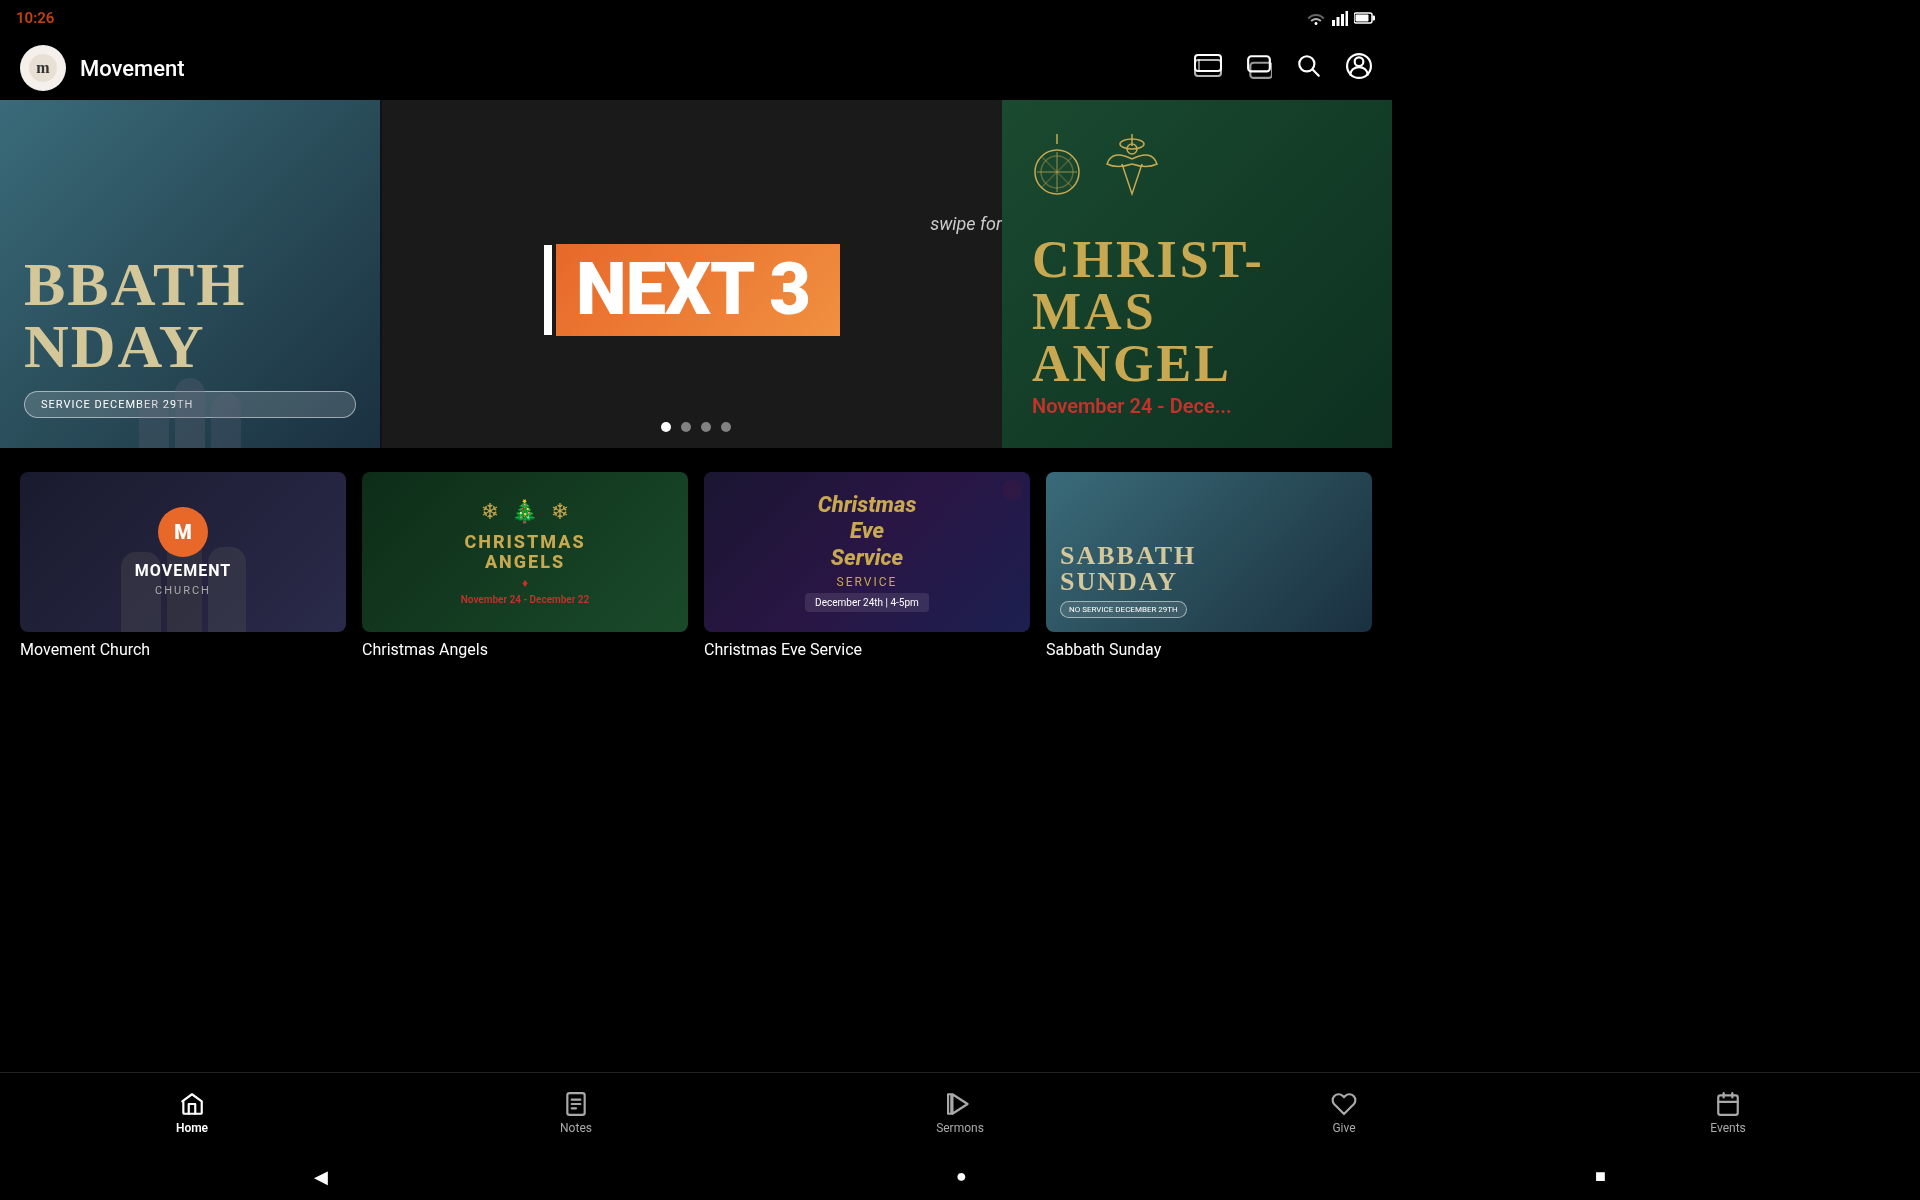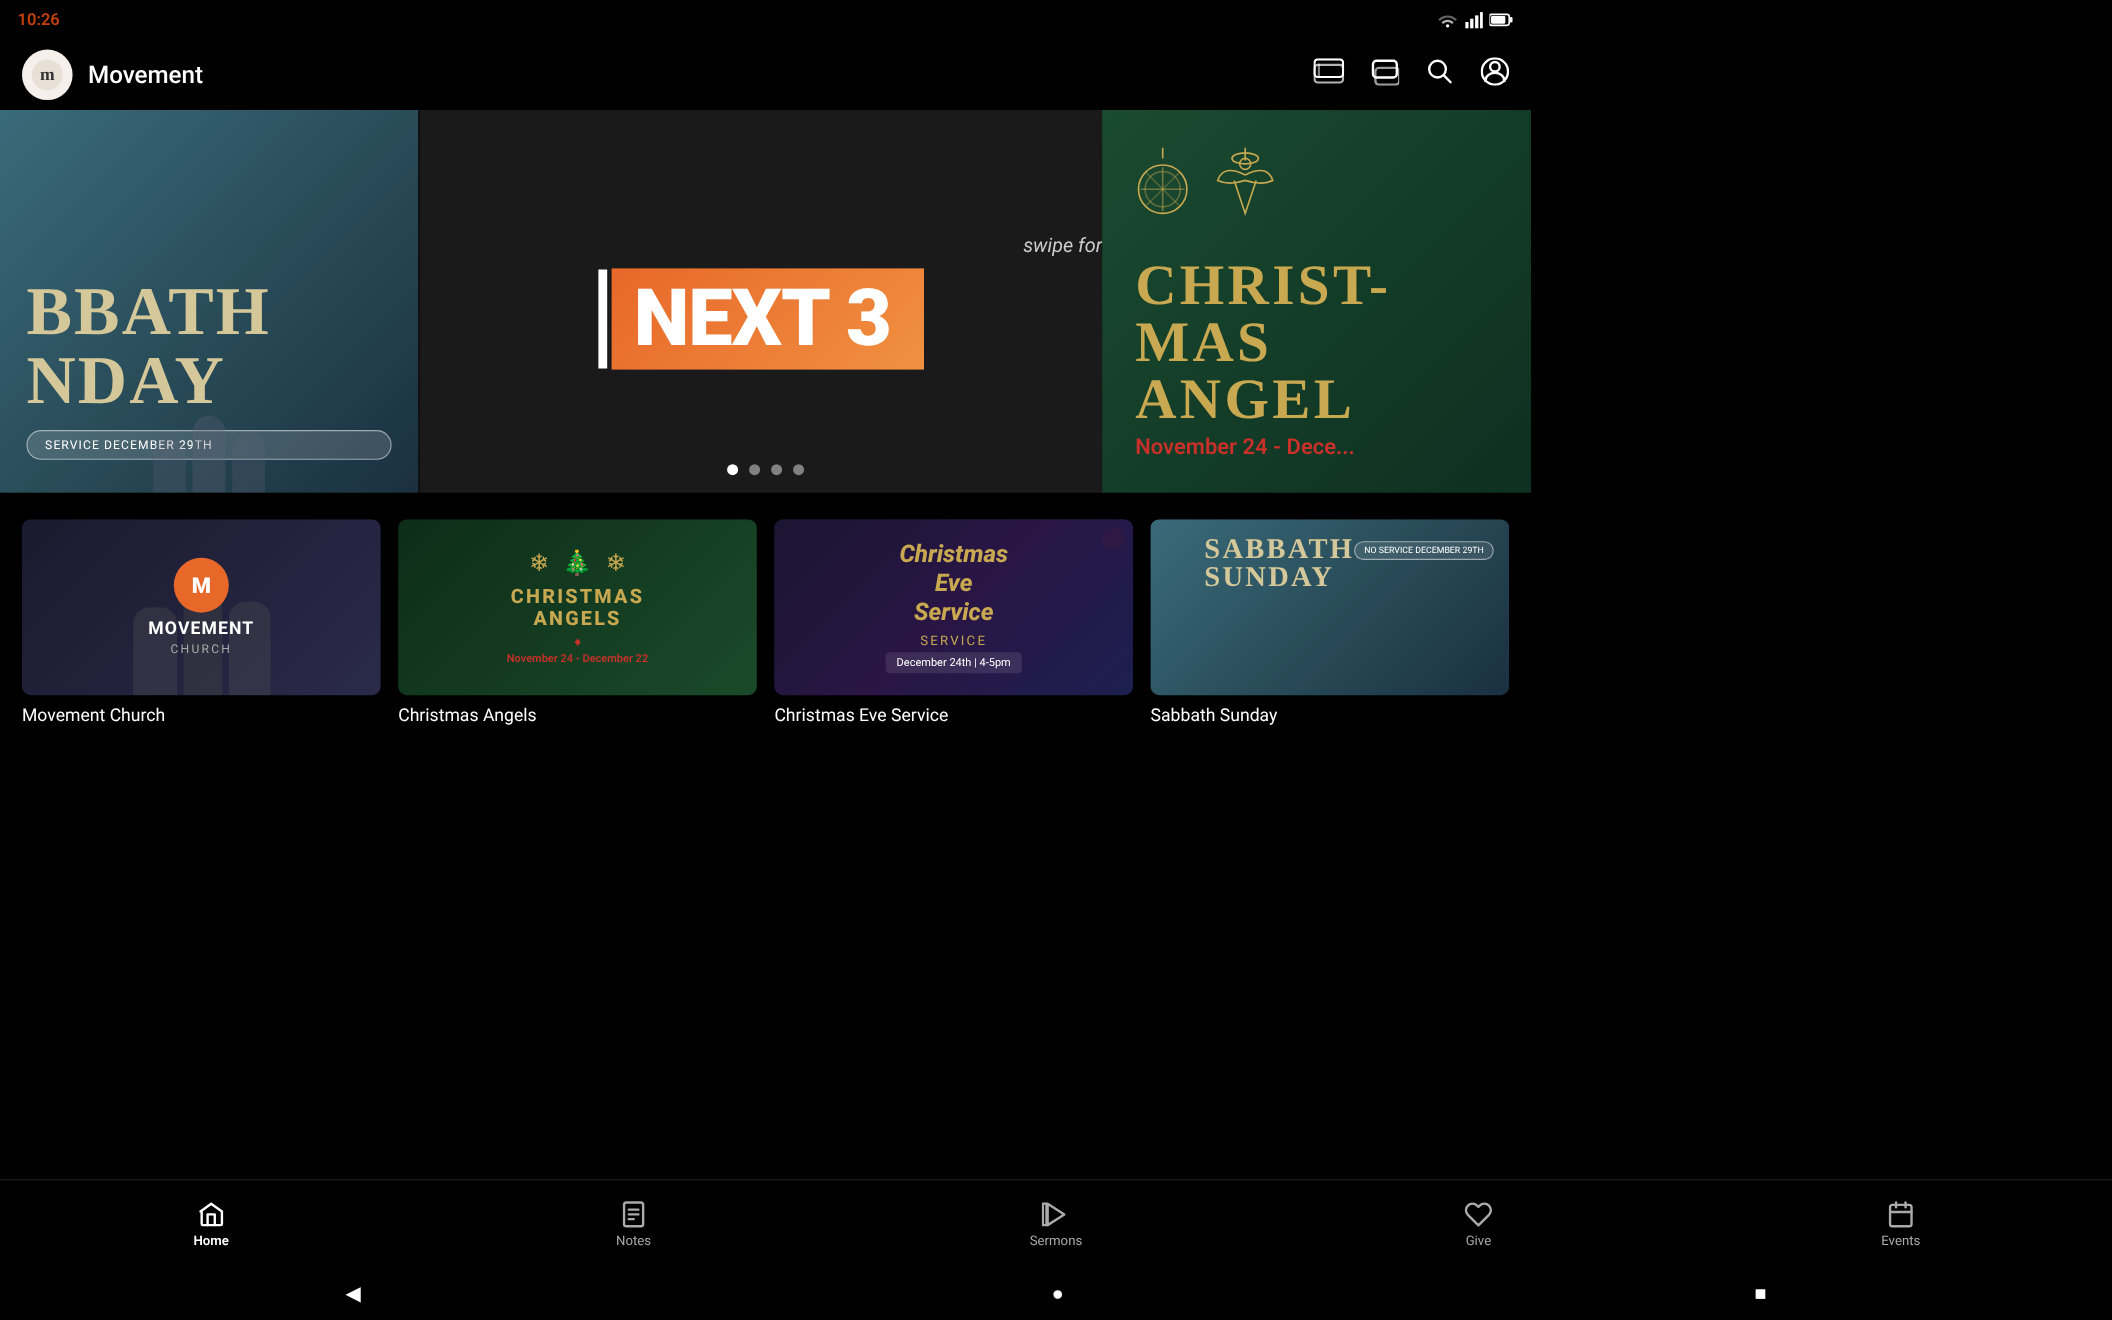--- a/index.html
+++ b/index.html
@@ -395,21 +395,21 @@
       width: 20px;
       height: 20px;
       background: #8a1a1a;
       border-radius: 50%;
     }
 
     
     .thumb-sabbath {
       background: linear-gradient(135deg, #3a6b7a 0%, #2a4d5a 50%, #1a3040 100%);
       display: flex;
-      flex-direction: row;
+      flex-direction: column;
       align-items: flex-start;
       justify-content: flex-end;
       padding: 14px;
     }
     .sabbath-title-sm {
       font-size: 26px;
       font-weight: 700;
       color: #d4c89a;
       line-height: 1;
       letter-spacing: 2px;

